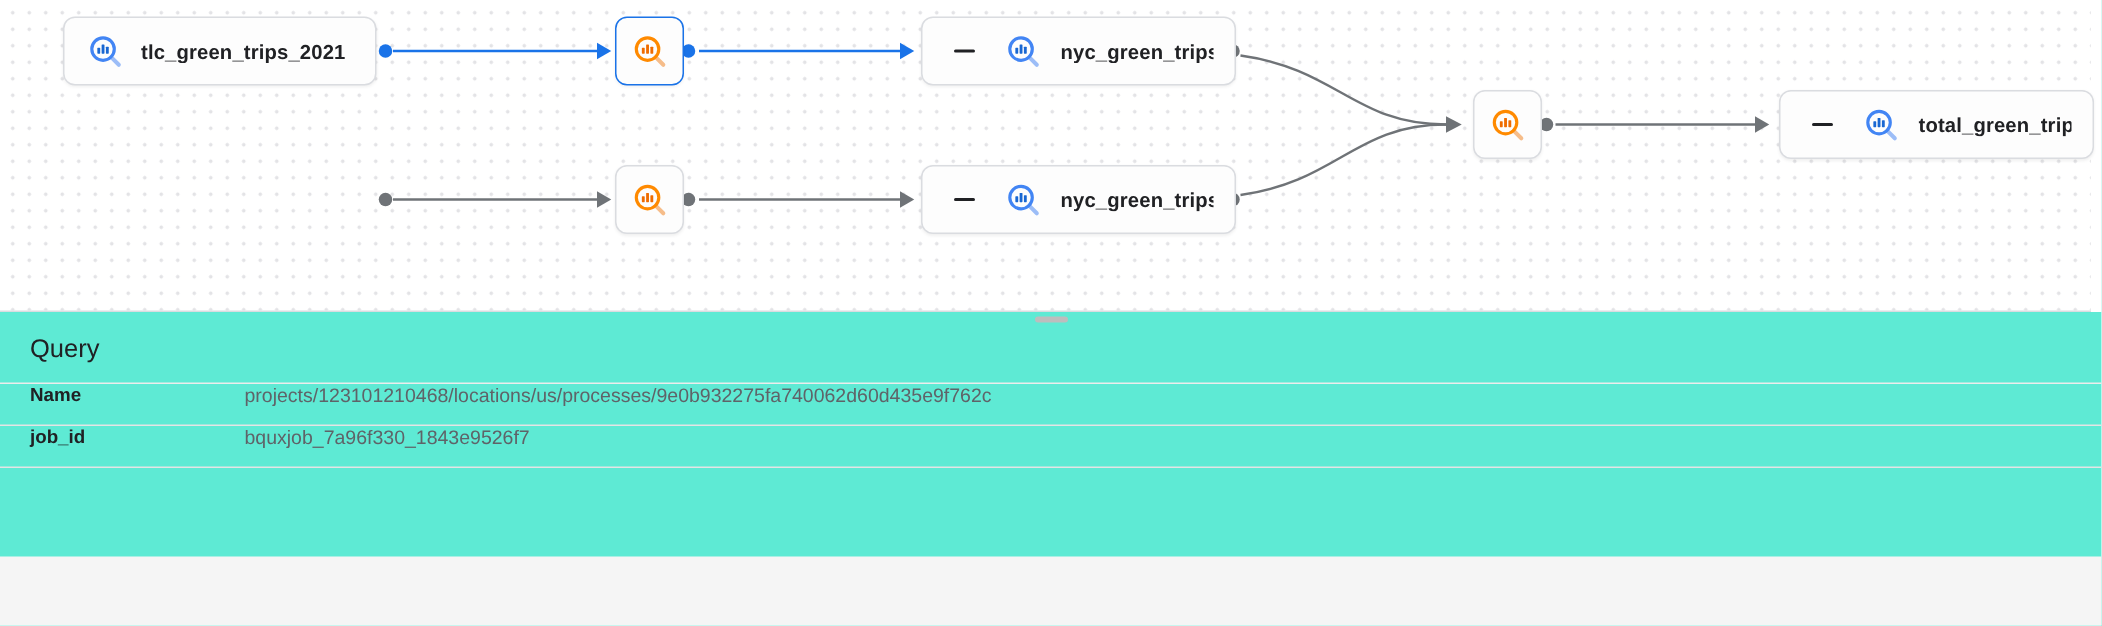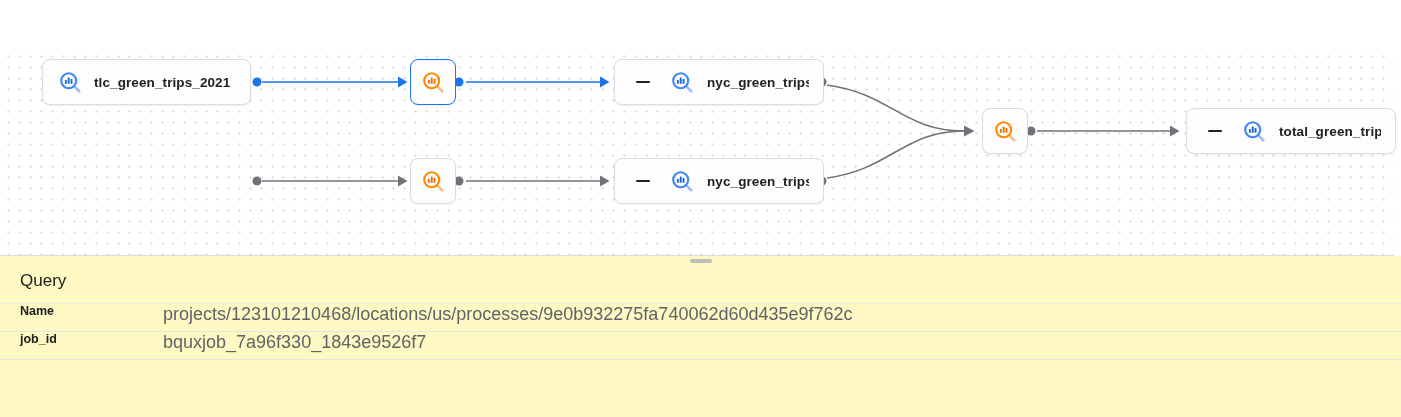--- a/index.html
+++ b/index.html
@@ -6,21 +6,20 @@
   html,body { width:1401px; height:417px; overflow:hidden; background:#fff;
               font-family:"Liberation Sans", sans-serif; }
 
   
   .canvas {
     position:relative; width:1394px; height:208px;
     background-color:#fff;
     background-image:radial-gradient(circle, #e3e3e6 1.1px, transparent 1.45px);
     background-size:11px 11px; background-position:3px 3px;
     border-bottom:1px solid #dadce0;
-    margin-top:48px;
   }
   .edges { position:absolute; left:0; top:0; width:1401px; height:208px; }
   .edge-blue { stroke:#1a73e8; stroke-width:1.6; fill:none; }
   .edge-gray { stroke:#6f7377; stroke-width:1.6; fill:none; }
   .arrow-blue { fill:#1a73e8; } .arrow-gray { fill:#6f7377; }
   .dot-blue { fill:#1a73e8; } .dot-gray { fill:#6f7377; }
 
   .node {
     position:absolute; height:46px; background:#fdfdfd;
     border:1px solid #dadce0; border-radius:8px;
@@ -43,21 +42,21 @@
 
   .bq-icon { width:24px; height:24px; display:inline-block; flex:none; }
   .bq-icon svg { width:24px; height:24px; display:block; }
   .bq-blue   { --ring:#4285f4; --bars:#1967d2; --handle:#9cbdf7; }
   .bq-orange { --ring:#ff8a00; --bars:#ef6c00; --handle:#f6bd8a; }
 
   .minus { width:14px; height:2.4px; background:#202124; border-radius:1px;
            display:inline-block; flex:none; cursor:pointer; }
 
   
-  .panel { position:relative; width:1401px; height:209px; background:#fef9c3; }
+  .panel { position:relative; width:1401px; height:209px; background:#5eead4; }
   .resize-handle {
     position:absolute; top:3px; left:50%; transform:translateX(-50%);
     width:22px; height:4px; border-radius:2px; background:#bdbdbd; cursor:ns-resize;
   }
   .panel-header { height:48px; padding:15px 0 0 20px; border-bottom:1px solid #ececec; }
   .panel-title { font-size:17px; font-weight:400; color:#202124; }
 
   .tabs { height:35px; display:flex; align-items:stretch; border-bottom:1px solid #e0e0e0; padding-left:3px; }
   .tab {
     position:relative; display:flex; align-items:center; padding:0 17px;
@@ -65,21 +64,21 @@
   }
   .tab.active { color:#1a73e8; }
   .tab.active::after {
     content:""; position:absolute; left:0; right:0; bottom:0; height:3px;
     background:#1a73e8; border-radius:3px 3px 0 0;
   }
   .tab + .tab { margin-left:14px; }
 
   .kv-row { display:flex; height:28px; border-bottom:1px solid #e4e4e4; }
   .kv-label { width:163px; padding-left:20px; font-size:12.5px; font-weight:700; color:#202124; flex:none; }
-  .kv-value { font-size:18px; color:#5f6368; white-space:nowrap; }
+  .kv-value { font-size:13px; color:#5f6368; white-space:nowrap; }
 
   .code {
     position:absolute; left:0; right:0; bottom:0; top:163px;
     background:#f5f5f5; padding:14px 20px 0 20px;
     font-family:"Liberation Mono","DejaVu Sans Mono",monospace;
     font-size:12.3px; line-height:18.5px; color:#202124; white-space:pre;
   }
 </style>
 </head>
 <body>

